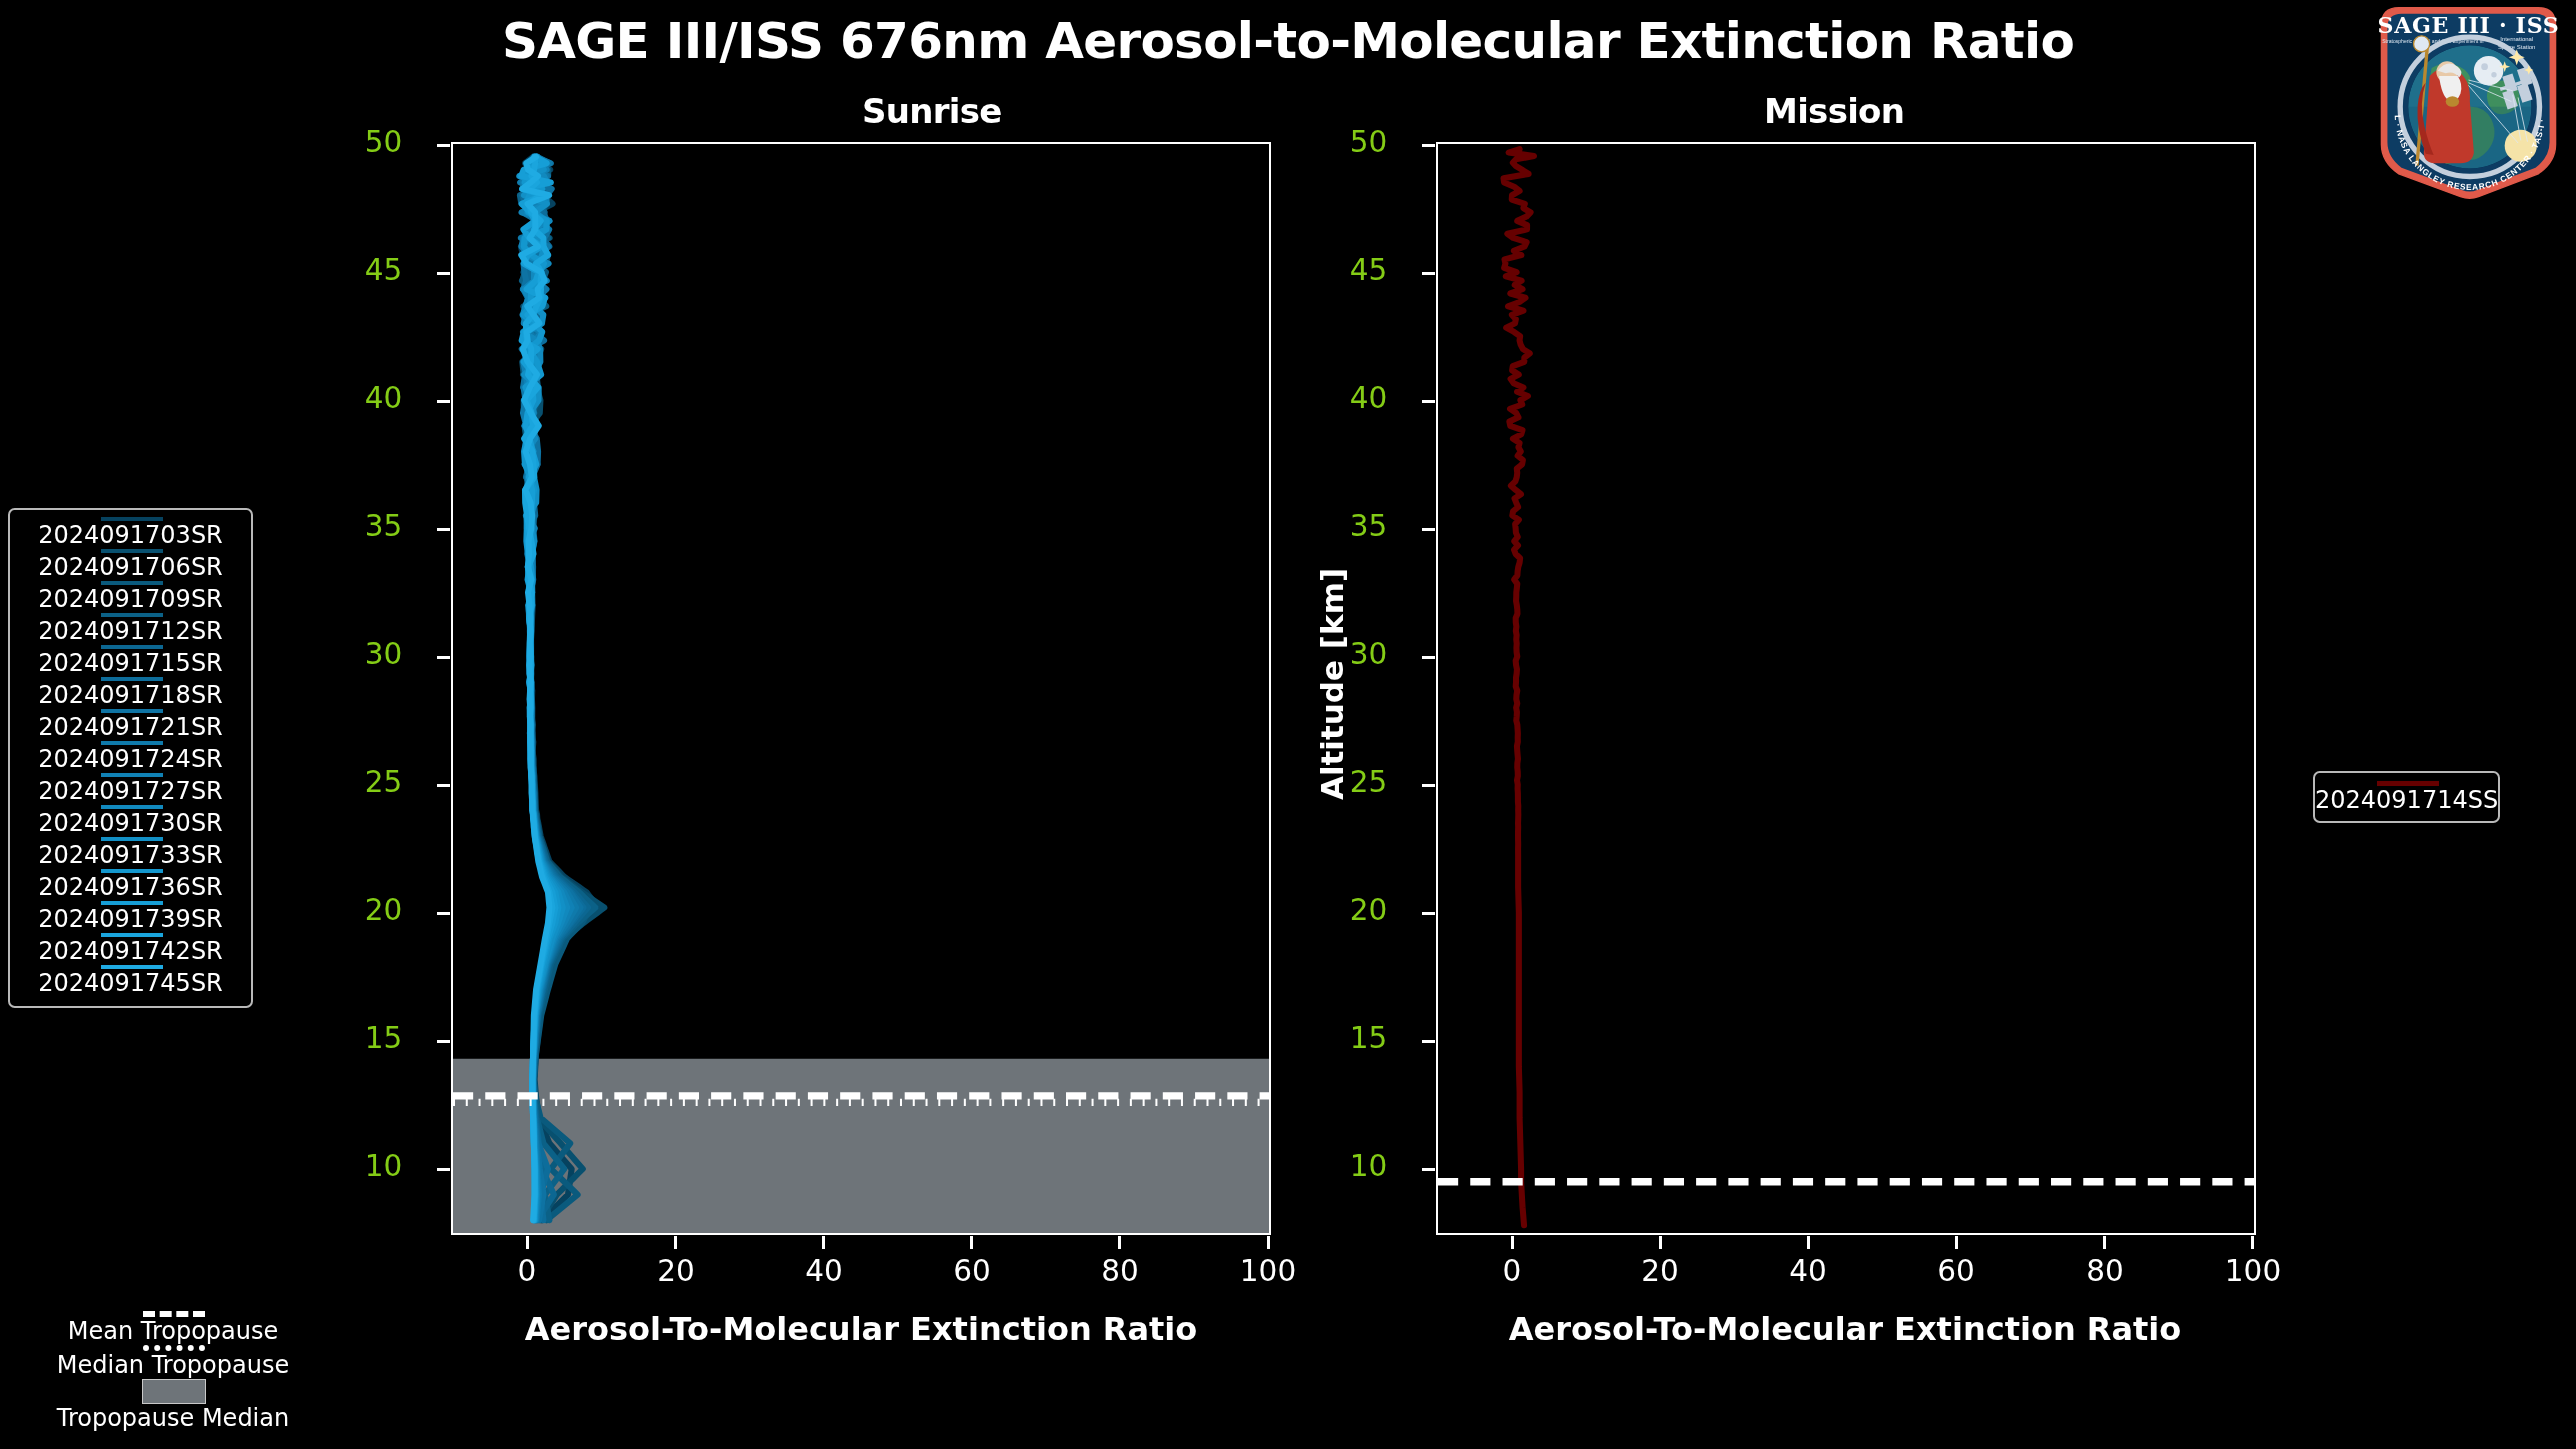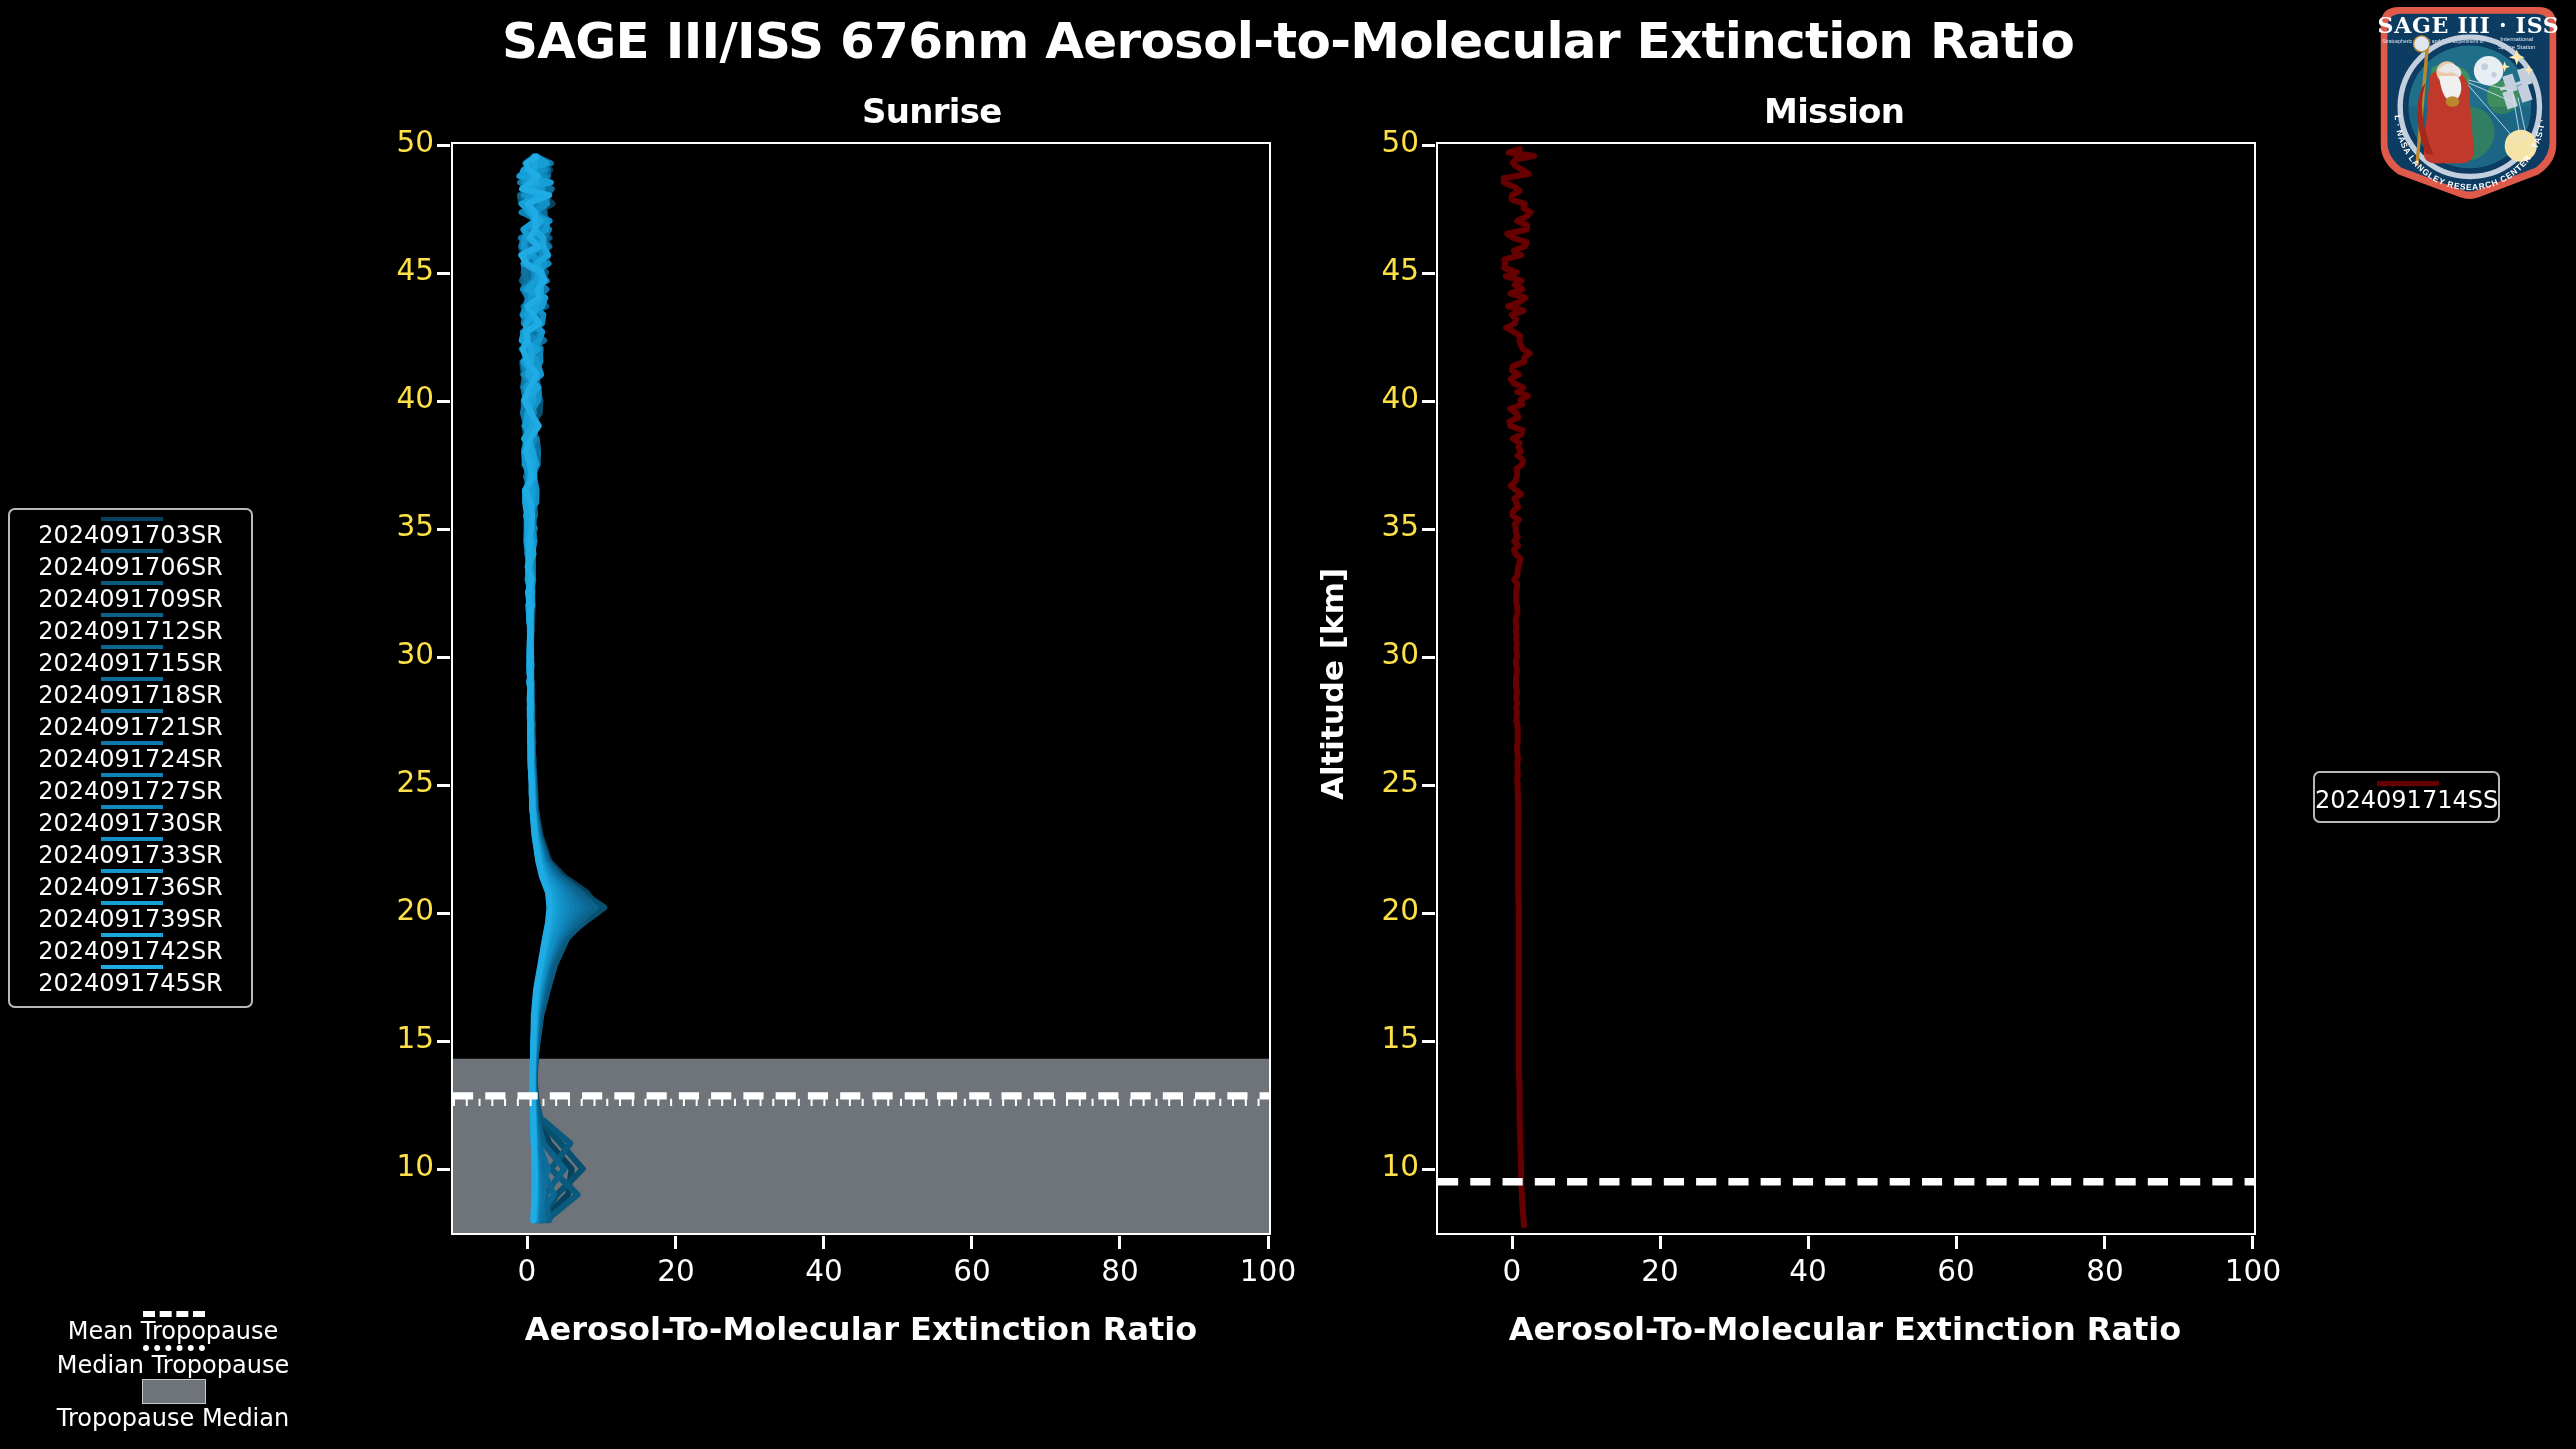--- a/index.html
+++ b/index.html
@@ -21,21 +21,21 @@
 
   .axlabel{position:absolute;color:#fff;font-weight:bold;white-space:nowrap;
            font-family:"DejaVu Sans",sans-serif;}
   .xlab{font-size:32px;}
   #xlab-left{left:861px;top:1310px;transform:translateX(-50%);}
   #xlab-right{left:1845px;top:1310px;transform:translateX(-50%);}
   .ylab{font-size:31px;transform-origin:center;}
   #ylab-left{left:238px;top:684px;transform:translate(-50%,-50%) rotate(-90deg);}
   #ylab-right{left:1332px;top:684px;transform:translate(-50%,-50%) rotate(-90deg);}
 
-  .tick-y{position:absolute;color:#fde047;font-size:29.5px;text-align:right;
+  .tick-y{position:absolute;color:#84cc16;font-size:29.5px;text-align:center;
           font-family:"DejaVu Sans",sans-serif;white-space:nowrap;}
   .tick-x{position:absolute;color:#fff;font-size:29.5px;text-align:center;
           font-family:"DejaVu Sans",sans-serif;white-space:nowrap;}
   .tmark{position:absolute;background:#fff;}
 
   .legend{position:absolute;border:2px solid #b9b9b9;border-radius:6.7px;background:#000;}
   #legend-sunrise{left:8px;top:508px;width:241px;padding:6.7px 0 9.4px 0;}
   .lgrow{display:flex;align-items:center;height:32px;flex-direction:column;}
   .lgline{width:62px;height:4.7px;margin-left:14.8px;margin-right:12px;flex:none;}
   .lgtxt{color:#fff;font-size:24px;font-family:"DejaVu Sans",sans-serif;white-space:nowrap;}

